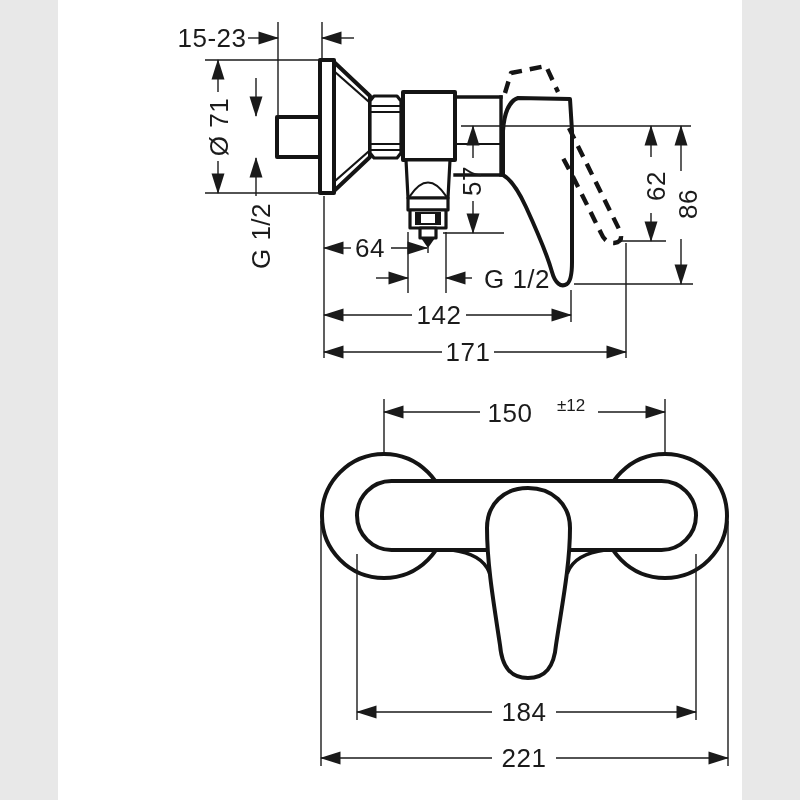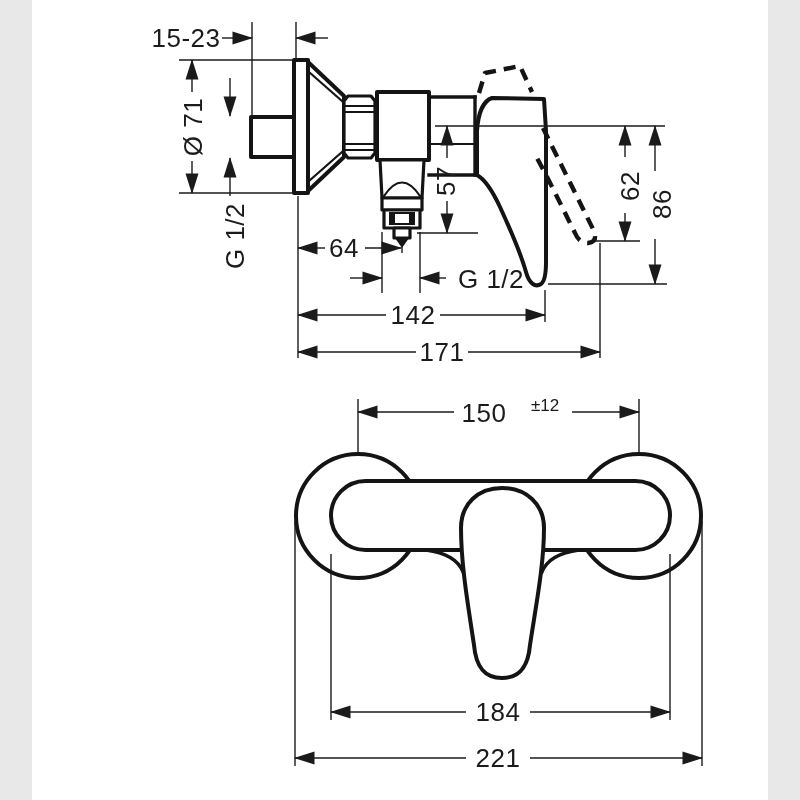--- a/index.html
+++ b/index.html
@@ -1,17 +1,17 @@
 <!DOCTYPE html>
 <html><head>
 <meta charset="utf-8">
 <style>
   html,body{margin:0;padding:0;background:#e8e8e8;}
   .stage{
-    width:736px;height:800px;margin:0 auto;background:#ffffff;
+    width:684px;height:800px;margin:0 auto;background:#ffffff;
     position:relative;font-family:"Liberation Sans", sans-serif;
   }
   svg{display:block}
   .outline{fill:#ffffff;stroke:#141414;stroke-width:4;stroke-linejoin:round;}
   .outline3{fill:#ffffff;stroke:#141414;stroke-width:3.2;stroke-linejoin:round;}
   .edge{fill:none;stroke:#141414;stroke-width:3.4;stroke-linecap:square;}
   .edge2{fill:none;stroke:#141414;stroke-width:2.2;stroke-linecap:square;}
   .solidfill{fill:#141414;stroke:none;}
   .whitefill{fill:#ffffff;stroke:none;}
   .dashed{fill:none;stroke:#141414;stroke-width:4.4;stroke-dasharray:12 8;stroke-linecap:butt;stroke-linejoin:round;}

